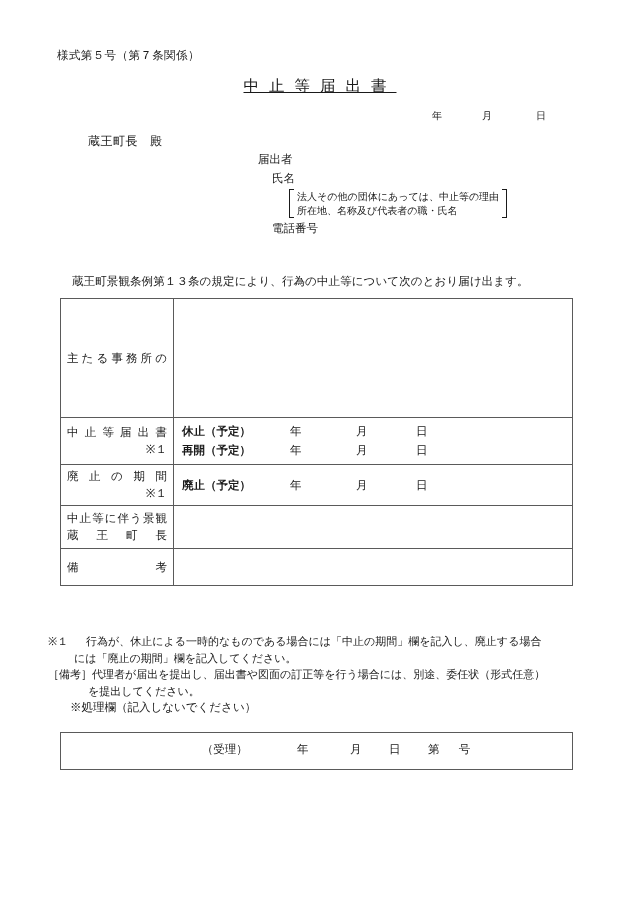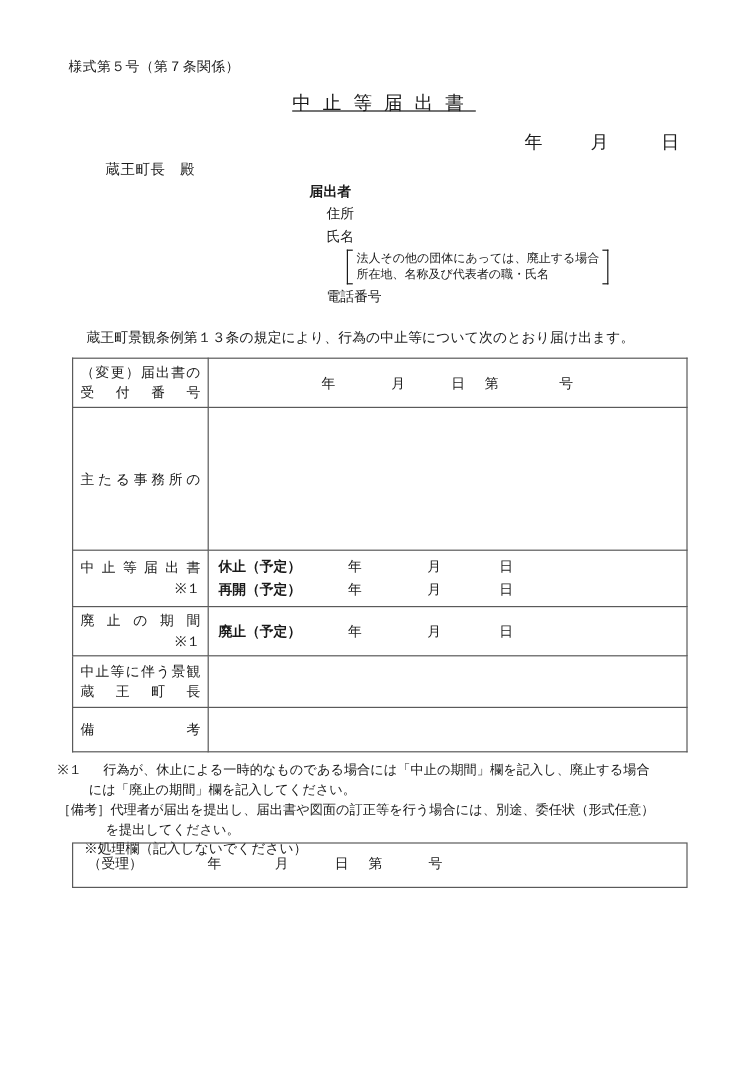--- a/index.html
+++ b/index.html
@@ -44,23 +44,23 @@
     text-indent: 10px;
     white-space: nowrap;
     text-decoration: underline;
   }
   .date-line {
     position: absolute;
     left: 0;
     top: 109px;
     width: 630px;
     text-align: right;
-    padding-right: 64px;
+    padding-right: 84px;
     box-sizing: border-box;
-    font-size: 15px;
+    font-size: 10px;
     white-space: nowrap;
   }
   .date-line .tk { display: inline-block; }
   .date-line .tk.y { margin-right: 40px; }
   .date-line .tk.m { margin-right: 44px; }
 
   .addressee {
     position: absolute;
     left: 88px;
     top: 133px;
@@ -72,21 +72,21 @@
 
   
   .submitter {
     position: absolute;
     left: 258px;
     top: 150px;
     font-size: 11.5px;
     line-height: 19px;
     white-space: nowrap;
   }
-  .submitter .lvl1 { padding-left: 0px; font-weight: bold; }
+  .submitter .lvl1 { padding-left: 0px; }
   .submitter .lvl2 { padding-left: 14px; }
   .note-row {
     display: flex;
     align-items: stretch;
     padding-left: 28px;
     margin-top: 1px;
     margin-bottom: 1px;
   }
   .brk {
     font-size: 10px;
@@ -188,25 +188,26 @@
   .proc-title {
     position: absolute;
     left: 70px;
     top: 700px;
     font-size: 11.5px;
     white-space: nowrap;
   }
   .proc-box {
     position: absolute;
     left: 60px;
-    top: 702px;
+    top: 732px;
     width: 513px;
     height: 38px;
     border: 1px solid #5a5a5a;
     box-sizing: border-box;
+    text-align: center;
   }
   .proc-inner {
     padding: 9px 0 0 12px;
     font-size: 11.5px;
     white-space: nowrap;
   }
   .proc-inner .pg0 { display: inline-block; width: 100px; }
   .proc-inner .pg1 { display: inline-block; width: 56px; }
   .proc-inner .pg2 { display: inline-block; width: 50px; }
   .proc-inner .pg3 { display: inline-block; width: 28px; }
@@ -223,54 +224,40 @@
   <div class="date-line">
     <span class="tk y">年</span><span class="tk m">月</span><span class="tk d">日</span>
   </div>
 
   <div class="addressee">
     <span>蔵王町長</span><span class="hon">殿</span>
   </div>
 
   <div class="submitter">
     <div class="lvl1">届出者</div>
-    <div class="lvl2">住所</div>
     <div class="lvl2">氏名</div>
     <div class="note-row">
       <span class="brk left">
           <i></i>
         </span>
       <span class="note-text">
-        <span>法人その他の団体にあっては、廃止する場合</span><br>
+        <span>法人その他の団体にあっては、中止等の理由</span><br>
         <span>所在地、名称及び代表者の職・氏名</span>
       </span>
       <span class="brk right">
           <i></i>
         </span>
     </div>
     <div class="lvl2">電話番号</div>
   </div>
 
   <div class="intro">蔵王町景観条例第１３条の規定により、行為の中止等について次のとおり届け出ます。</div>
 
   <table class="main-table">
     <tbody>
-        <tr>
-      <td class="lbl-col">
-        <div class="lbl">
-          <span class="sp">（変更）届出書の</span>
-          <span class="sp">受付番号</span>
-        </div>
-      </td>
-      <td>
-        <div class="val dt">
-          <span class="g1"></span><span class="g2">年</span><span class="g3">月</span><span class="g4">日</span><span class="g5">第</span><span>号</span>
-        </div>
-      </td>
-    </tr>
 
     <tr class="row-reason">
       <td class="lbl-col">
         <div class="lbl">
           <span class="sp">主たる事務所の</span>
         </div>
       </td>
       <td>
         <div class="val"></div>
       </td>

